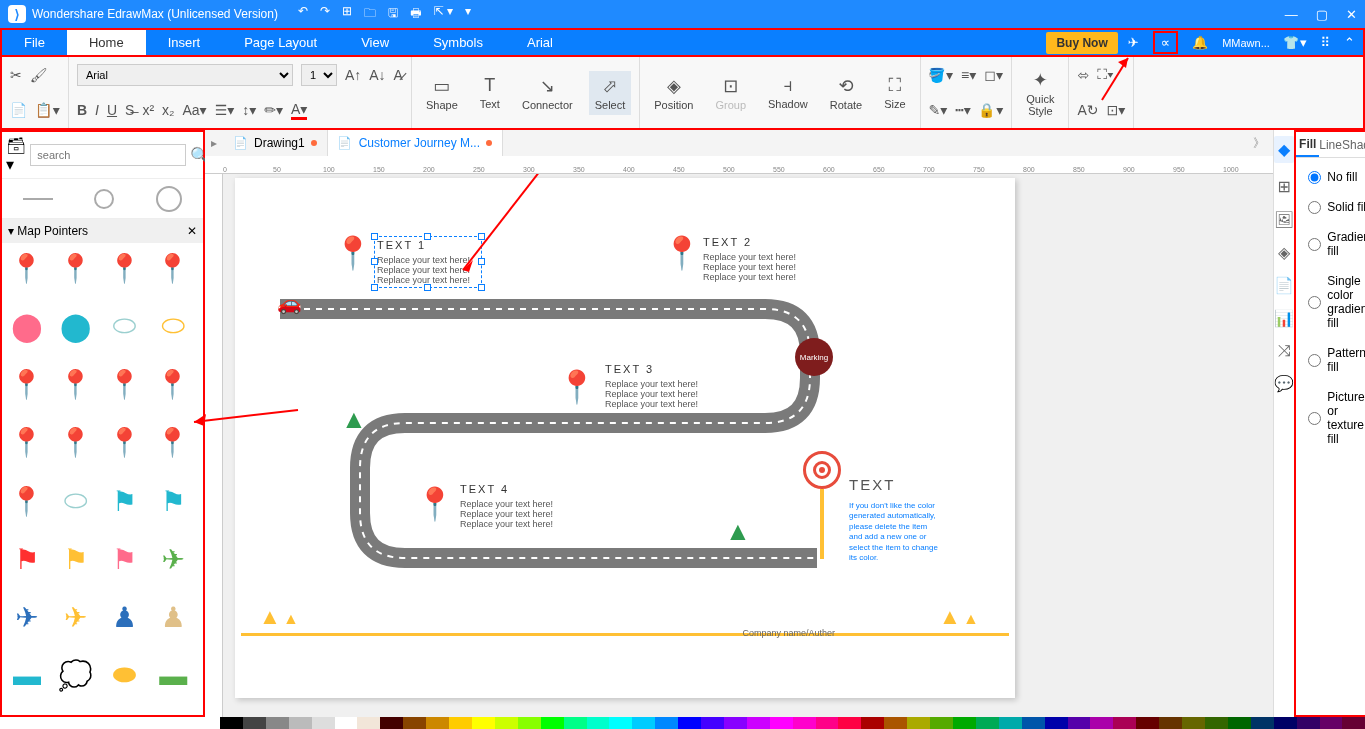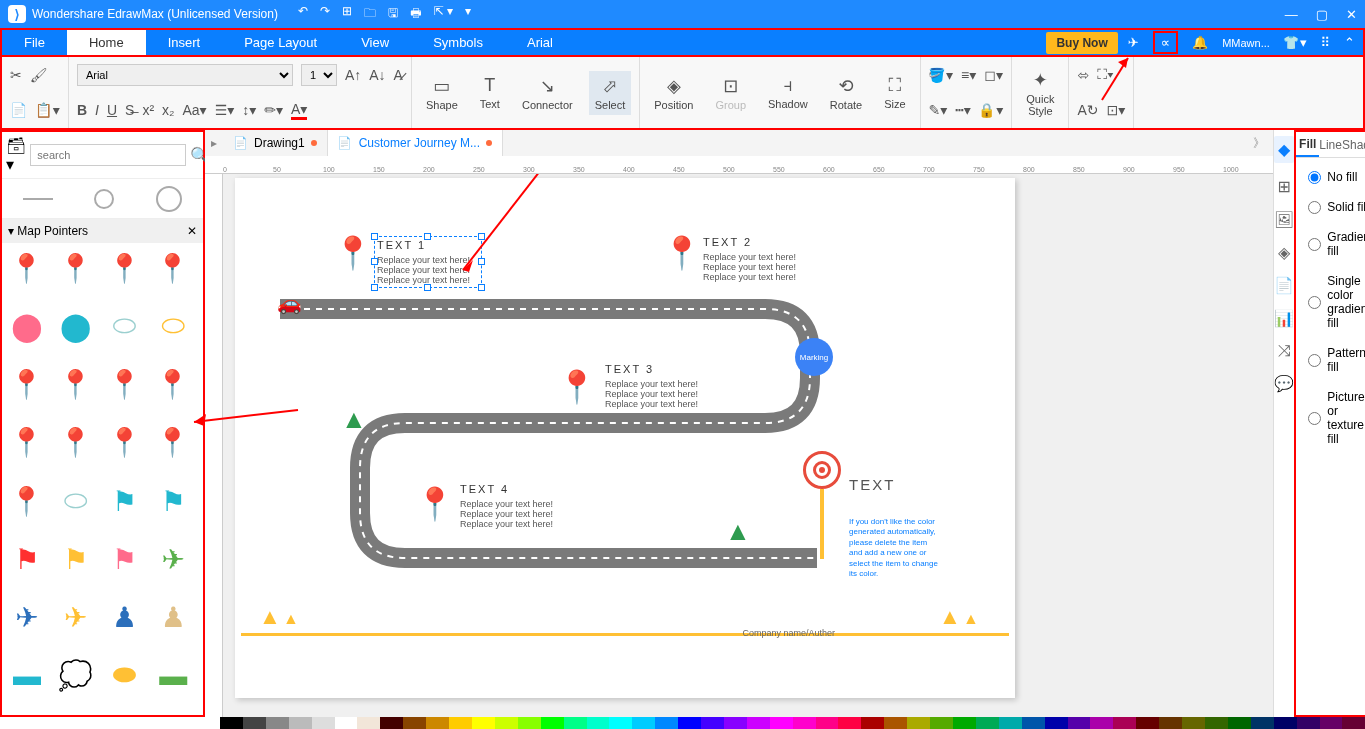--- a/index.html
+++ b/index.html
@@ -359,21 +359,21 @@
 
           <div style="position:absolute;left:568px;top:273px">
             <div style="width:38px;height:38px;border:3px solid #e74c3c;border-radius:50%;display:flex;align-items:center;justify-content:center;background:#fff">
                 <div style="width:18px;height:18px;border:3px solid #e74c3c;border-radius:50%;display:flex;align-items:center;justify-content:center">
                   <div style="width:6px;height:6px;background:#e74c3c;border-radius:50%"></div>
                 </div>
               </div>
             <div style="width:4px;height:70px;background:#ffc034;margin:0 auto"></div>
           </div>
 
-          <div style="position:absolute;left:560px;top:160px;background:#3b82f6;color:#fff;border-radius:50%;width:38px;height:38px;display:flex;align-items:center;justify-content:center;font-size:8px">Marking</div>
+          <div style="position:absolute;left:560px;top:160px;background:#7f1d1d;color:#fff;border-radius:50%;width:38px;height:38px;display:flex;align-items:center;justify-content:center;font-size:8px">Marking</div>
 
           <div style="position:absolute;left:106px;top:226px;color:#2e9b4f;font-size:26px">▲</div>
           <div style="position:absolute;left:490px;top:338px;color:#2e9b4f;font-size:26px">▲</div>
           <div style="position:absolute;left:24px;top:426px;color:#ffc034;font-size:22px">▲</div>
           <div style="position:absolute;left:48px;top:432px;color:#ffc034;font-size:16px">▲</div>
           <div style="position:absolute;left:704px;top:426px;color:#ffc034;font-size:22px">▲</div>
           <div style="position:absolute;left:728px;top:432px;color:#ffc034;font-size:16px">▲</div>
 
           <div style="position:absolute;left:6px;bottom:62px;right:6px;height:3px;background:#ffc034"></div>
 
@@ -404,21 +404,21 @@
               <div>Replace your text here!</div>
           </div>
           <div class="tblock" style="left:225px;top:305px">
             <div class="hd">TEXT 4</div>
             <div>Replace your text here!</div>
               <div>Replace your text here!</div>
               <div>Replace your text here!</div>
           </div>
           <div class="tblock" style="left:614px;top:298px;width:90px">
             <div style="font-size:15px;color:#555;letter-spacing:2px">TEXT</div>
-            <div class="blue-text" style="margin-top:24px">If you don't like the color generated automatically, please delete the item and add a new one or select the item to change its color.</div>
+            <div class="blue-text" style="margin-top:8px">If you don't like the color generated automatically, please delete the item and add a new one or select the item to change its color.</div>
           </div>
           <div style="position:absolute;right:180px;bottom:60px;font-size:9px;color:#666">Company name/Auther</div>
         </div>
 
         <svg class="arrow-overlay" style="left:0;top:0;width:800px;height:520px">
           <line x1="352" y1="-48" x2="240" y2="96" stroke="#ff0000" stroke-width="2"></line>
           <polygon points="240,96 250,86 246,98" fill="#ff0000"></polygon>
         </svg>
       </div>
     </div>

